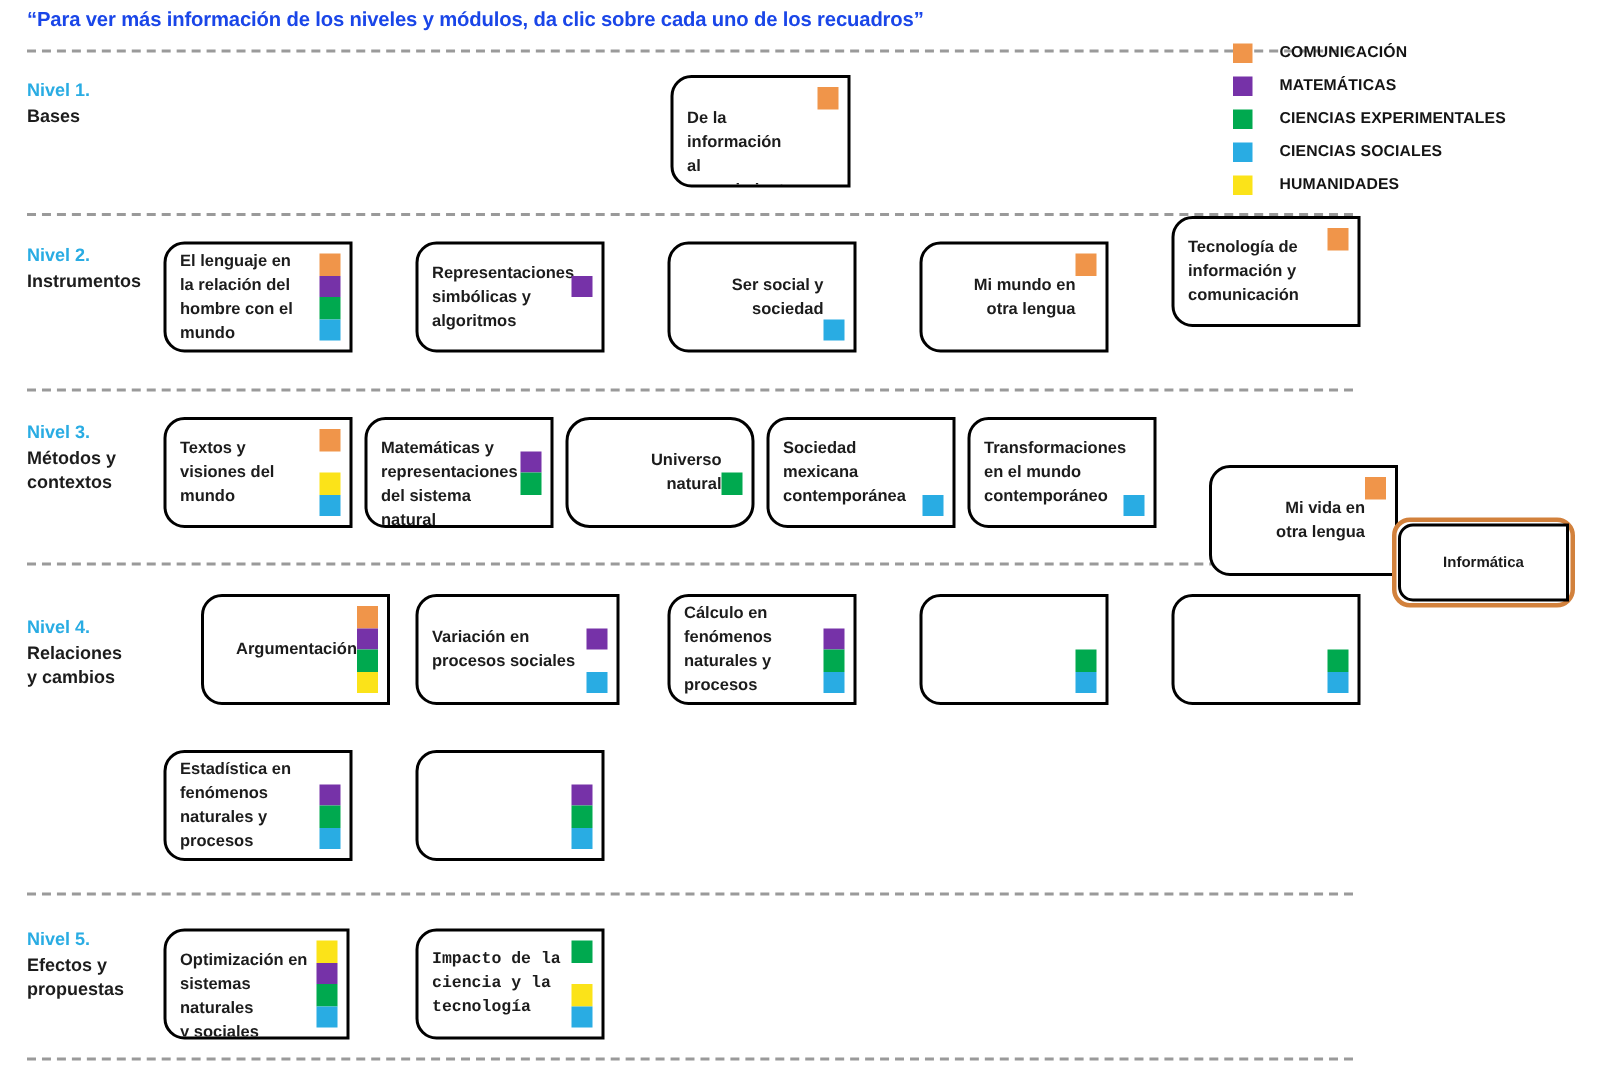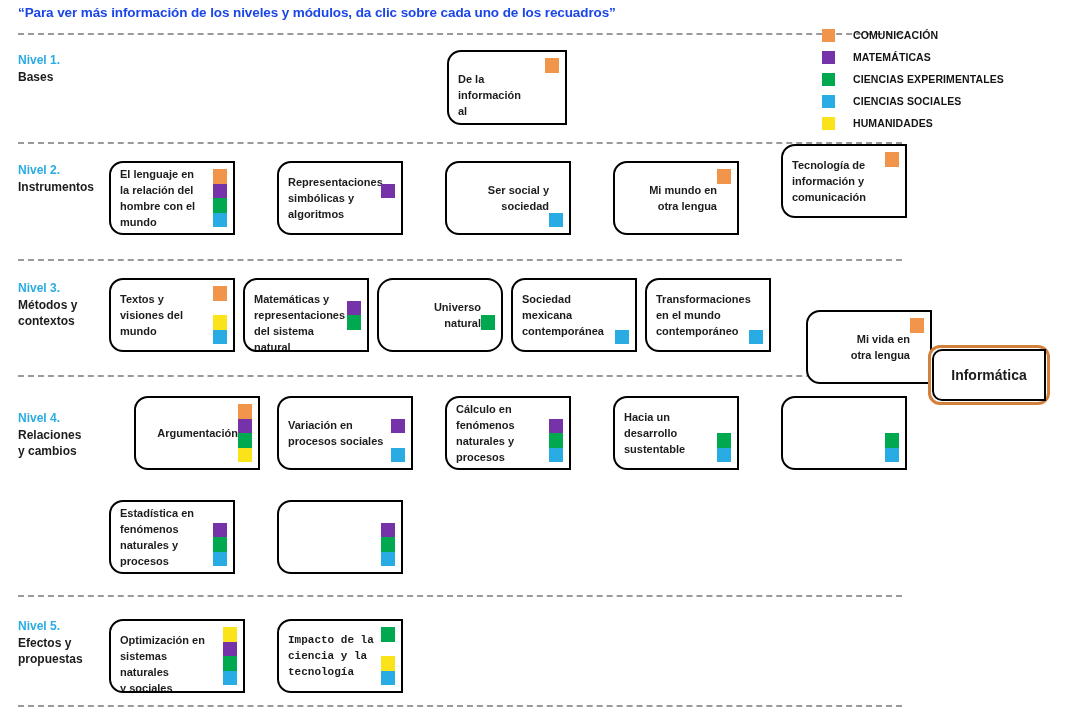--- a/index.html
+++ b/index.html
@@ -140,21 +140,21 @@
     height: 52px;
     box-sizing: border-box;
     border: 2.5px solid #000000;
     border-radius: 10px 0 0 10px;
     background: #ffffff;
     display: flex;
     align-items: center;
     justify-content: center;
   }
   #informatica-label {
-    font-size: 14px;
+    font-size: 10px;
     font-weight: bold;
     color: #1c1c1c;
   }
 </style>
 </head>
 <body>
 
 <div id="page-title">“Para ver más información de los niveles y módulos, da clic sobre cada uno de los recuadros”</div>
 
 <div id="dividers-layer">
@@ -342,21 +342,20 @@
     <div class="module" style="left: 445px; top: 396px; width: 126px; height: 74px;">
       <div class="module-text" style="top: 3px;">Cálculo en<br>fenómenos<br>naturales y<br>procesos sociales</div>
       <div class="chips">
         <span class="chip empty"></span>
         <span class="chip" style="background: rgb(118, 50, 168);"></span>
         <span class="chip" style="background: rgb(0, 169, 79);"></span>
         <span class="chip" style="background: rgb(41, 172, 227);"></span>
       </div>
     </div>
     <div class="module" style="left: 613px; top: 396px; width: 126px; height: 74px;">
-      <div class="module-text" style="top: 11px;">Hacia un<br>desarrollo<br>sustentable</div>
       <div class="chips">
         <span class="chip empty"></span>
         <span class="chip empty"></span>
         <span class="chip" style="background: rgb(0, 169, 79);"></span>
         <span class="chip" style="background: rgb(41, 172, 227);"></span>
       </div>
     </div>
     <div class="module" style="left: 781px; top: 396px; width: 126px; height: 74px;">
       <div class="chips">
         <span class="chip empty"></span>
@@ -375,21 +374,21 @@
       </div>
     </div>
     <div class="module" style="left: 277px; top: 500px; width: 126px; height: 74px;">
       <div class="chips">
         <span class="chip empty"></span>
         <span class="chip" style="background: rgb(118, 50, 168);"></span>
         <span class="chip" style="background: rgb(0, 169, 79);"></span>
         <span class="chip" style="background: rgb(41, 172, 227);"></span>
       </div>
     </div>
-    <div class="module" style="left: 109px; top: 619px; width: 136px; height: 74px;">
+    <div class="module" style="left: 109px; top: 619px; width: 124px; height: 74px;">
       <div class="module-text" style="top: 11px;">Optimización en<br>sistemas naturales<br>y sociales</div>
       <div class="chips">
         <span class="chip" style="background: rgb(251, 227, 25);"></span>
         <span class="chip" style="background: rgb(118, 50, 168);"></span>
         <span class="chip" style="background: rgb(0, 169, 79);"></span>
         <span class="chip" style="background: rgb(41, 172, 227);"></span>
       </div>
     </div>
     <div class="module" style="left: 277px; top: 619px; width: 126px; height: 74px; font-family: Liberation Mono, monospace;">
       <div class="module-text" style="top: 11px;">Impacto de la<br>ciencia y la<br>tecnología</div>

